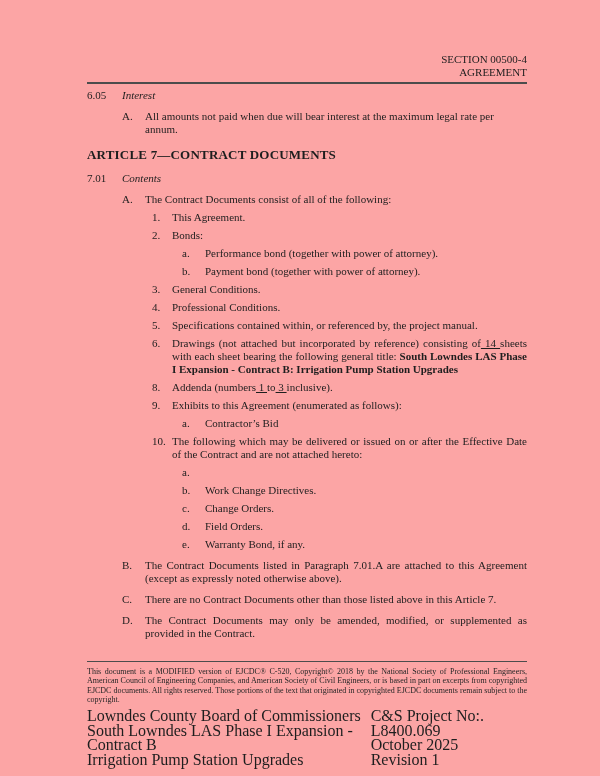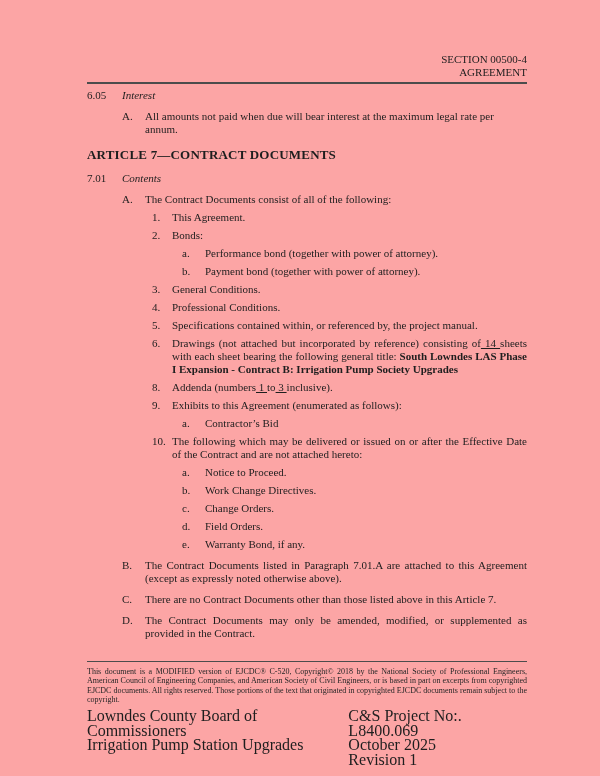--- a/index.html
+++ b/index.html
@@ -89,41 +89,40 @@
         <div class="item lvl2">
           <span class="label">4.</span>
           <div class="text"><span>Professional Conditions.</span></div>
         </div>
         <div class="item lvl2">
           <span class="label">5.</span>
           <div class="text"><span>Specifications contained within, or referenced by, the project manual.</span></div>
         </div>
         <div class="item lvl2 justify">
           <span class="label">6.</span>
-          <div class="text"><span>Drawings (not attached but incorporated by reference) consisting of</span><span class="u"> 14 </span><span>sheets with each sheet bearing the following general title: </span><span class="b ">South Lowndes LAS Phase I Expansion - Contract B: Irrigation Pump Society Upgrades</span></div>
+          <div class="text"><span>Drawings (not attached but incorporated by reference) consisting of</span><span class="u"> 14 </span><span>sheets with each sheet bearing the following general title: </span><span class="b ">South Lowndes LAS Phase I Expansion - Contract B: Irrigation Pump Station Upgrades</span></div>
         </div>
         <div class="item lvl2">
           <span class="label">8.</span>
           <div class="text"><span>Addenda (numbers</span><span class="u"> 1 </span><span>to</span><span class="u"> 3 </span><span>inclusive).</span></div>
         </div>
         <div class="item lvl2">
           <span class="label">9.</span>
           <div class="text"><span>Exhibits to this Agreement (enumerated as follows):</span></div>
         </div>
         <div class="item lvl3">
           <span class="label">a.</span>
           <div class="text"><span>Contractor’s Bid</span></div>
         </div>
         <div class="item lvl2 justify">
           <span class="label">10.</span>
           <div class="text"><span>The following which may be delivered or issued on or after the Effective Date of the Contract and are not attached hereto:</span></div>
         </div>
         <div class="item lvl3">
           <span class="label">a.</span>
-          <div class="text"><span>Notice to Proceed.</span></div>
         </div>
         <div class="item lvl3">
           <span class="label">b.</span>
           <div class="text"><span>Work Change Directives.</span></div>
         </div>
         <div class="item lvl3">
           <span class="label">c.</span>
           <div class="text"><span>Change Orders.</span></div>
         </div>
         <div class="item lvl3">
@@ -148,20 +147,21 @@
         </div>
       </div>
   </div>
 
   <div class="footer">
     <hr class="fp-rule">
     <div class="fineprint">This document is a MODIFIED version of EJCDC® C-520, Copyright© 2018 by the National Society of Professional Engineers, American Council of Engineering Companies, and American Society of Civil Engineers, or is based in part on excerpts from copyrighted EJCDC documents. All rights reserved. Those portions of the text that originated in copyrighted EJCDC documents remain subject to the copyright.</div>
     <div class="footrows">
       <div class="footleft">
         <div>Lowndes County Board of Commissioners</div>
+        <div>South Lowndes LAS Phase I Expansion - Contract B</div>
         <div>Irrigation Pump Station Upgrades</div>
       </div>
       <div class="footright">
         <div>C&amp;S Project No:. L8400.069</div>
         <div>October 2025</div>
         <div>Revision 1</div>
       </div>
     </div>
   </div>
 </div>

